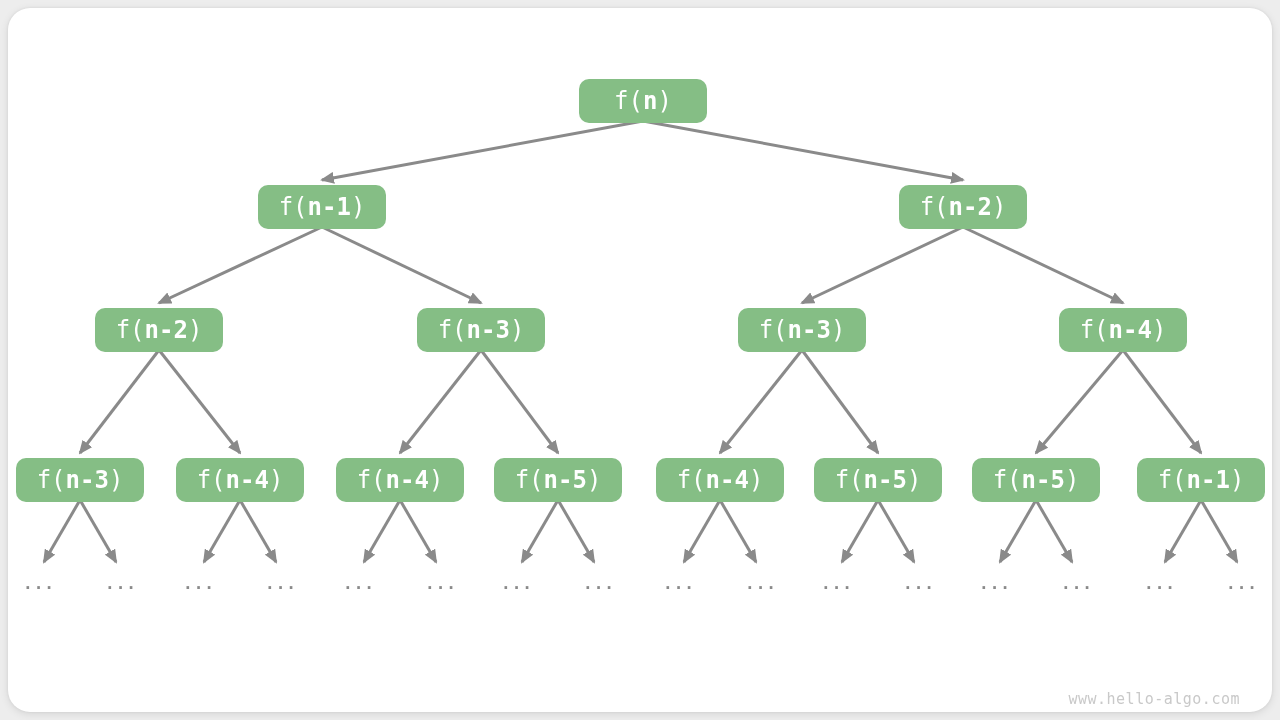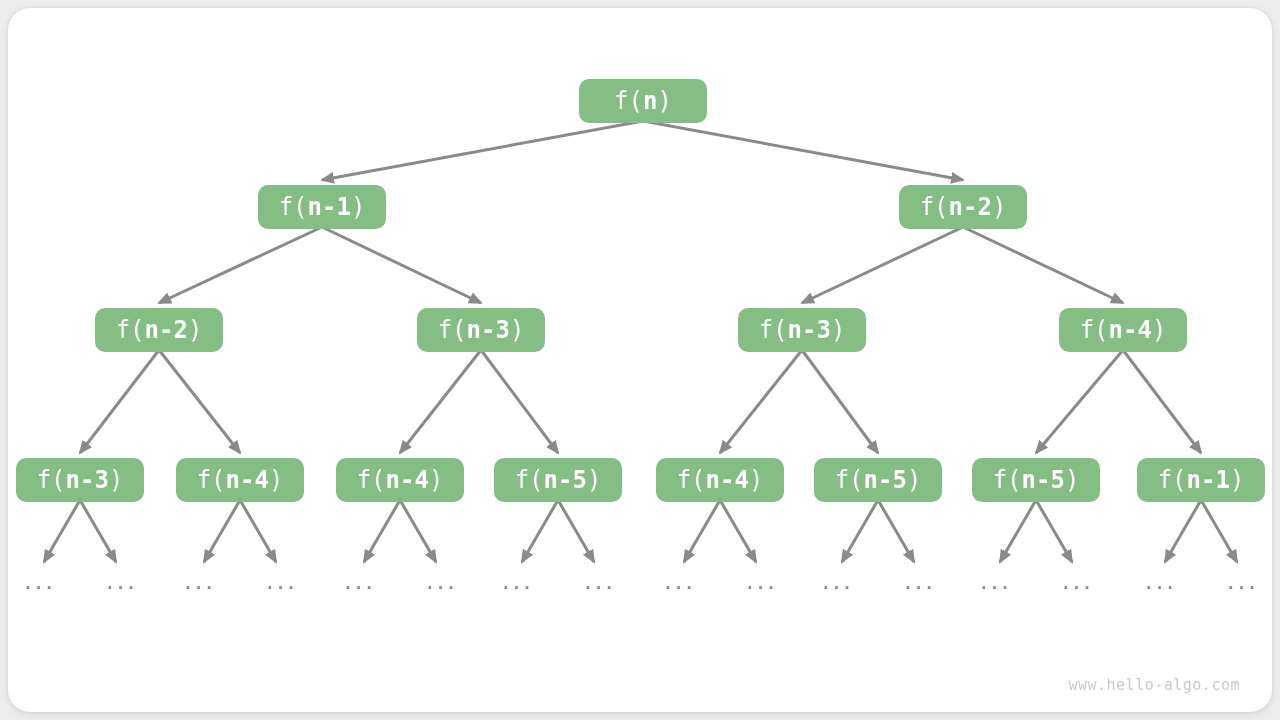--- a/index.html
+++ b/index.html
@@ -63,21 +63,21 @@
     transform: translate(-50%, -50%);
     color: #8a8a8a;
     font-size: 16px;
     font-weight: 700;
     letter-spacing: 1px;
     user-select: none;
   }
   .watermark {
     position: absolute;
     right: 40px;
-    bottom: 26px;
+    bottom: 12px;
     color: #c9c9c9;
     font-size: 15px;
     letter-spacing: 0.5px;
     z-index: 3;
     user-select: none;
   }
 </style>
 </head>
 <body>
 

